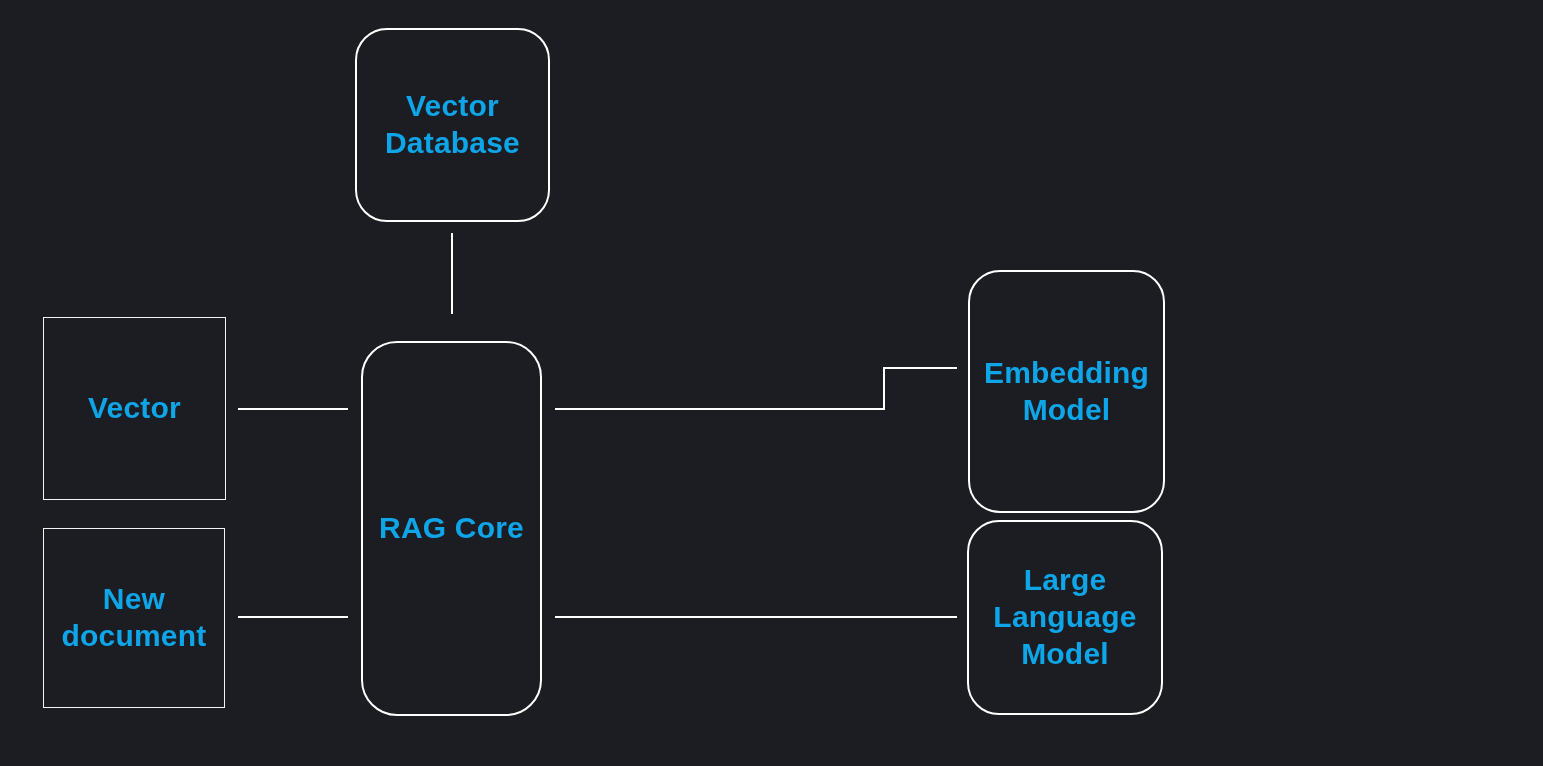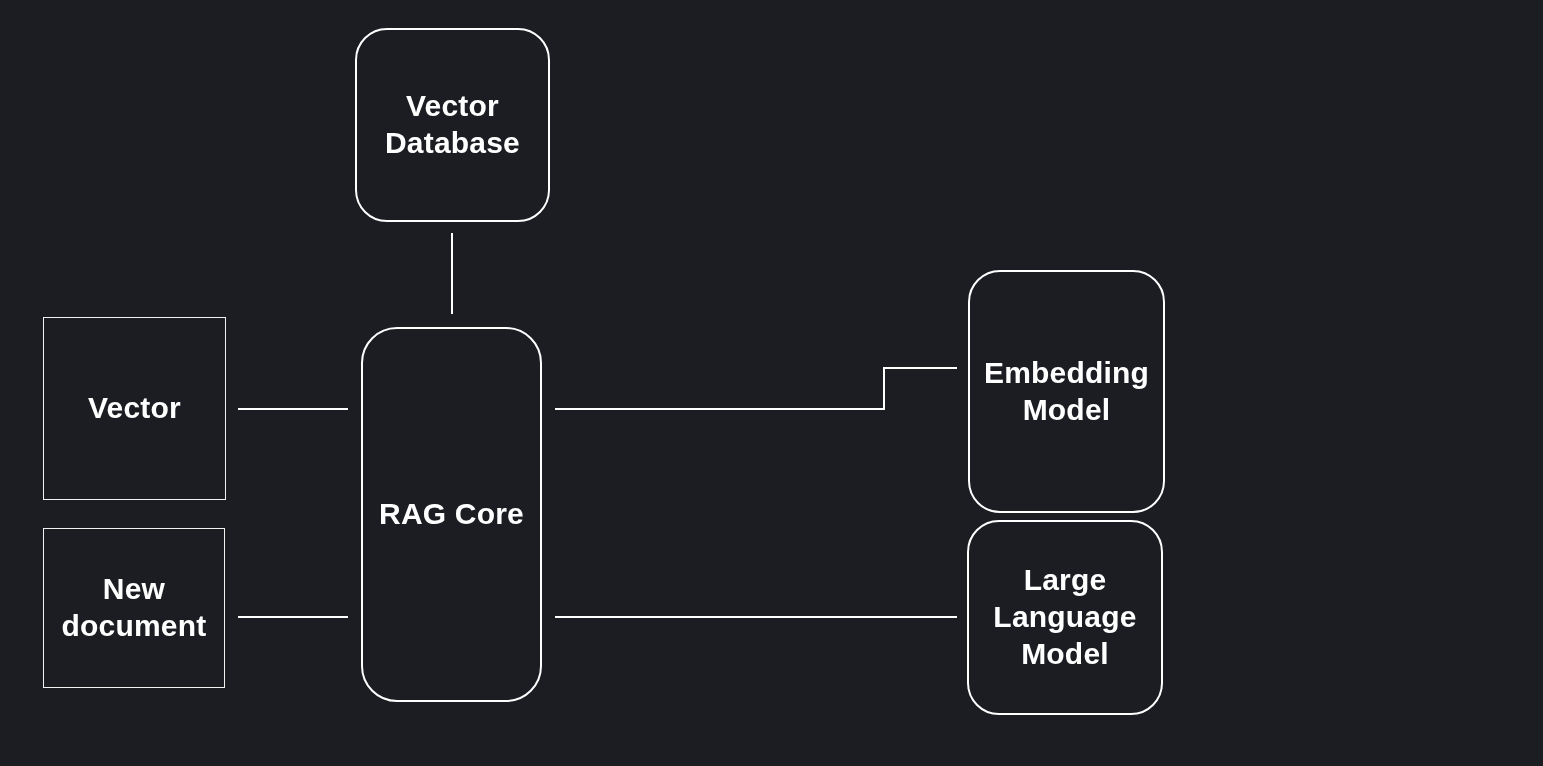--- a/index.html
+++ b/index.html
@@ -22,39 +22,39 @@
   }
   .node {
     position: absolute;
     display: flex;
     align-items: center;
     justify-content: center;
     text-align: center;
     background: #1b1d23;
   }
   .node .label {
-    color: #ffffff;
+    color: #0ea5e9;
     font-weight: 700;
     font-size: 30px;
     line-height: 1.23;
     white-space: pre-line;
     letter-spacing: 0.2px;
   }
   .rounded {
     border: 2.5px solid #ffffff;
     border-radius: 32px;
   }
   .square {
     border: 1.5px solid #f2f2f2;
     border-radius: 0;
   }
   #node-vector-database { left: 355px; top:  28px; width: 195px; height: 194px; }
   #node-query           { left:  43px; top: 317px; width: 183px; height: 183px; }
-  #node-new-document    { left:  43px; top: 528px; width: 182px; height: 160px; }
-  #node-rag-core        { left: 361px; top: 327px; width: 181px; height: 375px; border-radius: 36px; }
+  #node-new-document    { left:  43px; top: 528px; width: 182px; height: 180px; }
+  #node-rag-core        { left: 361px; top: 341px; width: 181px; height: 375px; border-radius: 36px; }
   #node-embedding-model { left: 968px; top: 270px; width: 197px; height: 243px; }
   #node-llm             { left: 967px; top: 520px; width: 196px; height: 195px; }
 </style>
 </head>
 <body>
 
 <div class="canvas">
 
   <svg class="edges-layer" width="1543" height="766" viewBox="0 0 1543 766" fill="none" stroke="#ffffff" stroke-width="2">
     <path d="M452 233 V314"></path>

